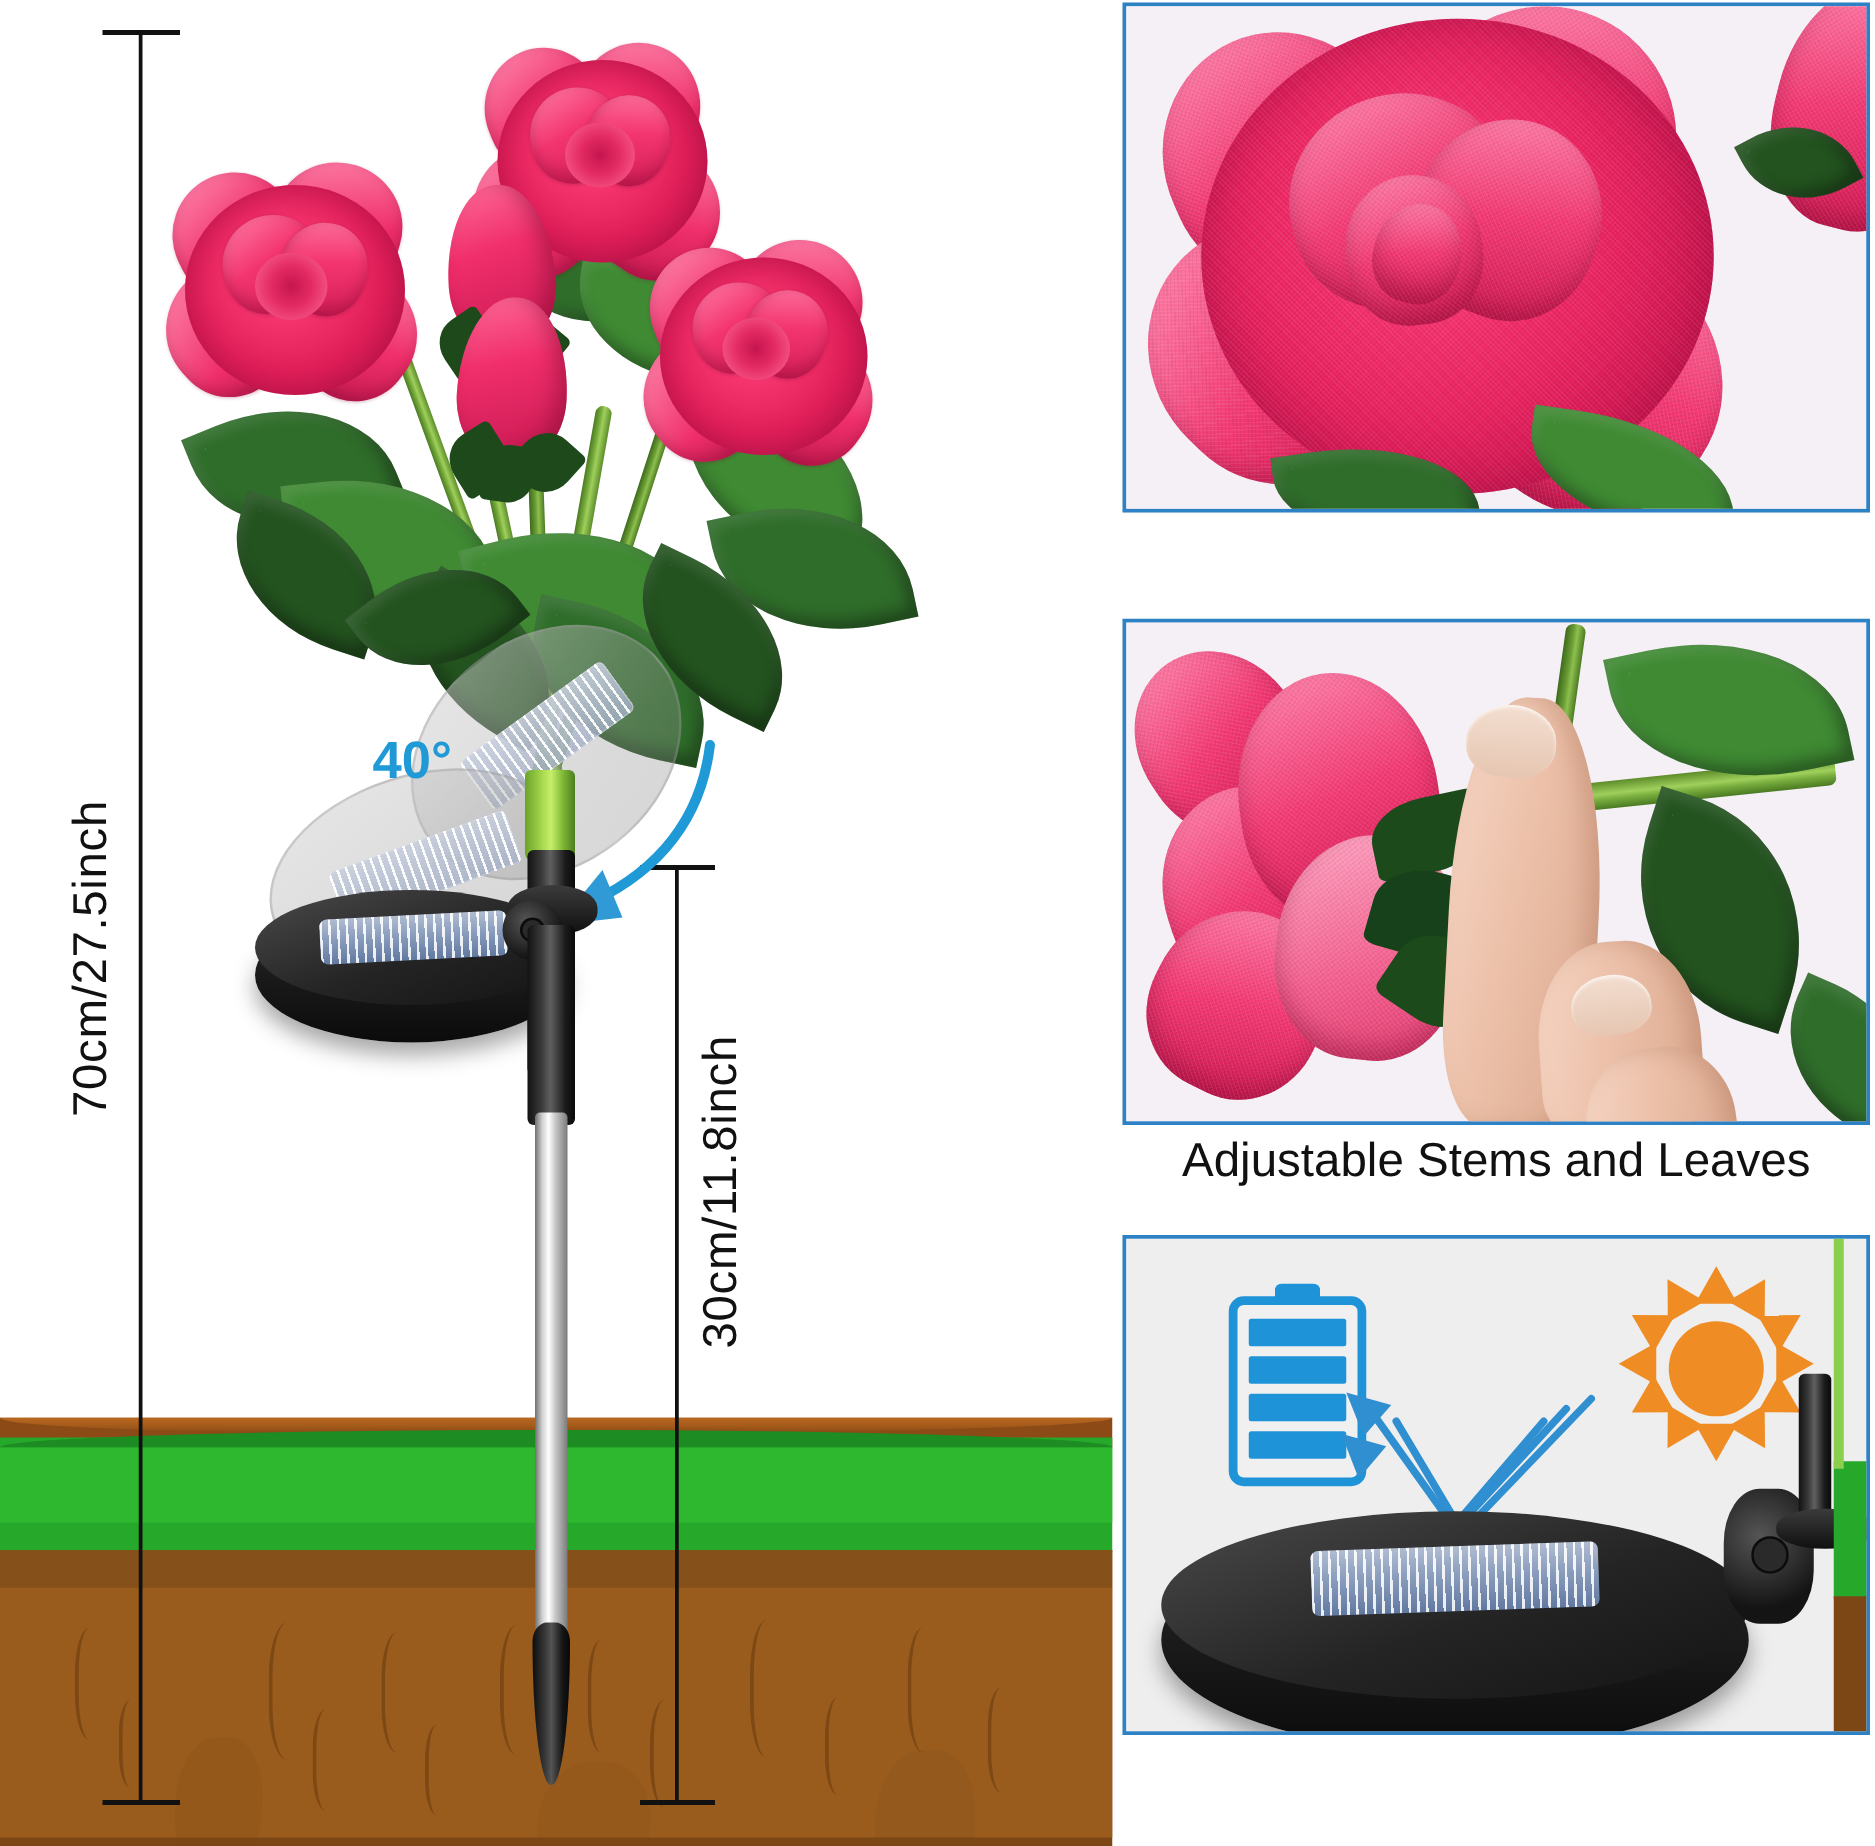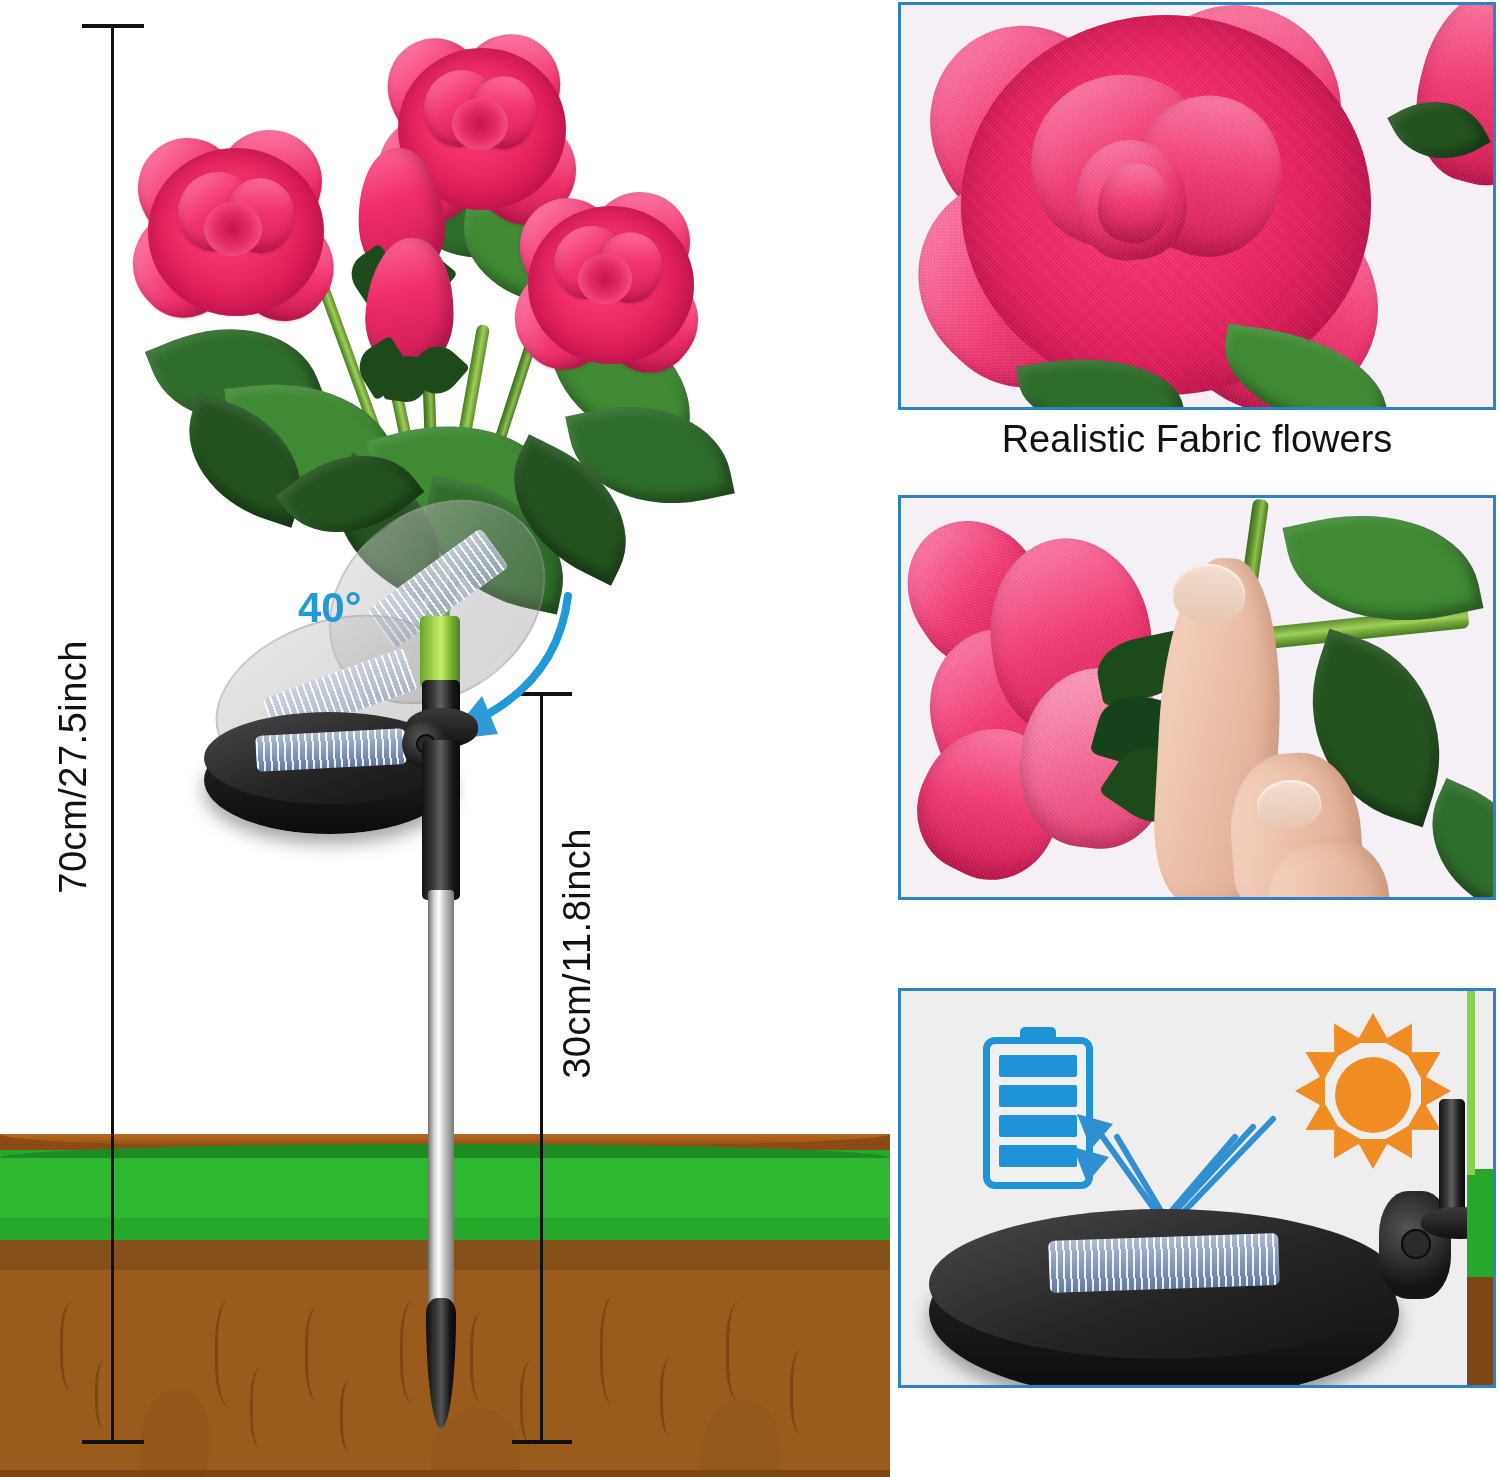--- a/index.html
+++ b/index.html
@@ -339,21 +339,20 @@
         </div>
 
       <div class="leaf lt" style="position:absolute;left:320px;top:330px;width:170px;height:90px;transform:rotate(8deg);">
           <div class="leaf-vein"></div>
         </div>
       <div class="leaf" style="position:absolute;left:120px;top:350px;width:160px;height:80px;transform:rotate(-8deg);">
           <div class="leaf-vein"></div>
         </div>
     </div>
   </div>
-  <div class="caption" style="left:898px;top:418px;width:598px;">Realistic Fabric flowers</div>
 
   <div class="panel" style="left:898px;top:495px;width:598px;height:405px;">
     <div class="photo">
 
       <div class="p1petal" style="left:10px;top:20px;width:130px;height:150px;transform:rotate(-34deg);">
           <div class="fabric"></div>
         </div>
       <div class="p1petal" style="left:30px;top:130px;width:150px;height:170px;transform:rotate(-18deg);">
           <div class="fabric"></div>
         </div>
@@ -384,20 +383,21 @@
           <div class="leaf-vein"></div>
         </div>
 
       <div class="finger" style="left:258px;top:60px;width:120px;height:345px;transform:rotate(3deg);"></div>
       <div class="nail" style="left:272px;top:66px;width:72px;height:58px;transform:rotate(3deg);"></div>
       <div class="finger" style="left:330px;top:255px;width:130px;height:160px;transform:rotate(-4deg);"></div>
       <div class="nail" style="left:356px;top:282px;width:64px;height:48px;transform:rotate(-6deg);"></div>
       <div class="finger" style="left:368px;top:340px;width:120px;height:120px;transform:rotate(-8deg);"></div>
     </div>
   </div>
+  <div class="caption" style="left:898px;top:908px;width:598px;">Adjustable Stems and Leaves</div>
 
   <div class="panel" style="left:898px;top:988px;width:598px;height:400px;background:#eeeeef;">
     <div class="photo" style="background:#eeeeef;">
 
       <div>
         <div class="battery-nub" style="left:119px;top:36px;width:36px;height:12px;"></div>
         <div class="battery" style="left:82px;top:46px;width:110px;height:152px;"></div>
         <div class="batt-bar" style="left:98px;top:64px;width:78px;height:22px;"></div>
         <div class="batt-bar" style="left:98px;top:94px;width:78px;height:22px;"></div>
         <div class="batt-bar" style="left:98px;top:124px;width:78px;height:22px;"></div>

